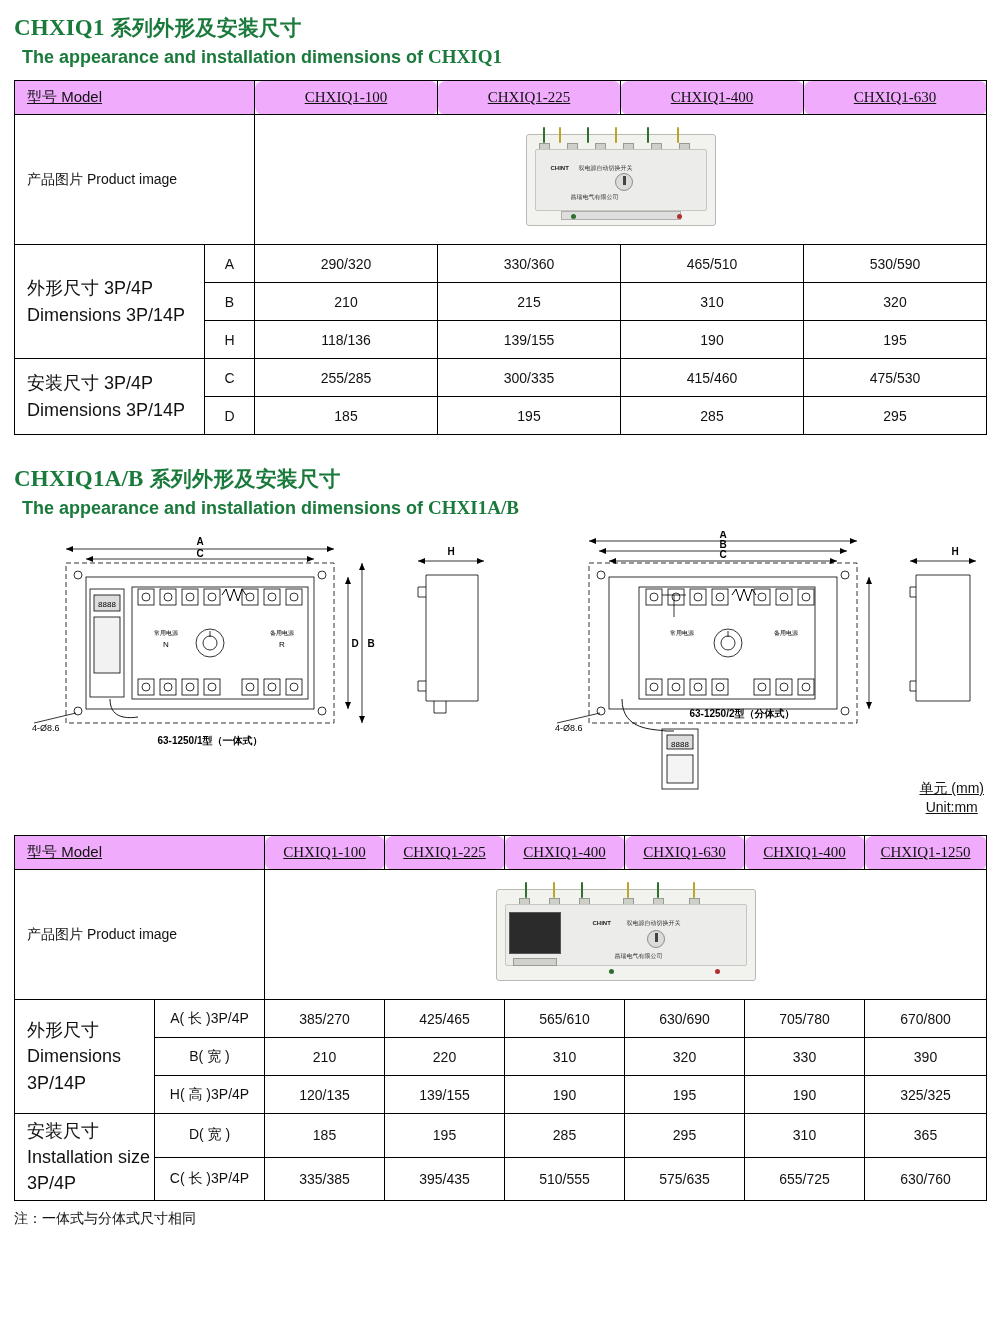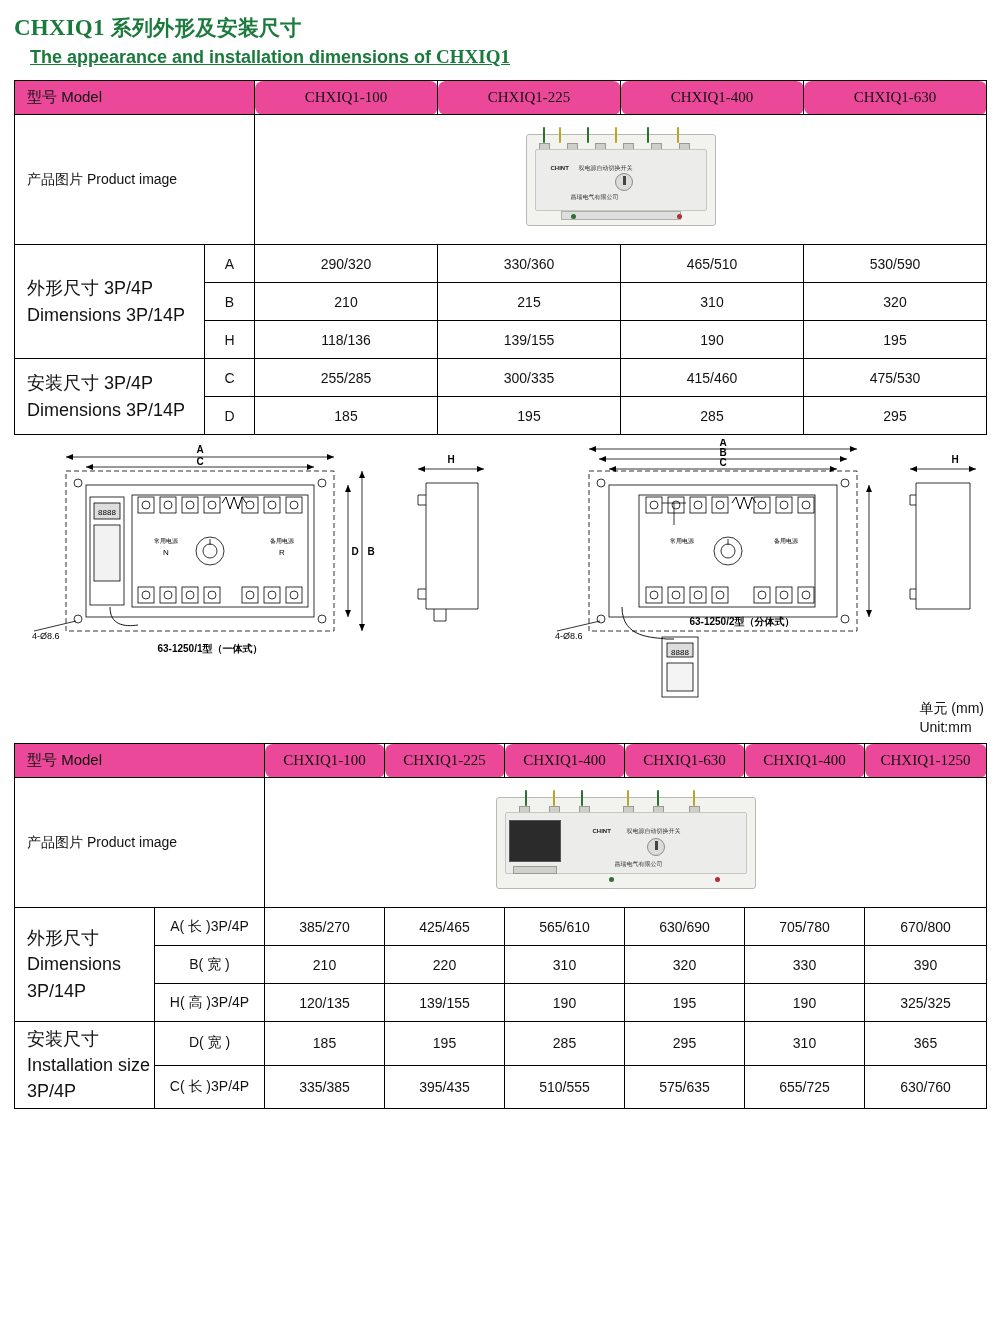--- a/index.html
+++ b/index.html
@@ -13,31 +13,31 @@
     overflow:hidden;
   }
   .page { position:relative; width:1000px; height:1326px; padding:14px 14px 0 14px; }
 
   
   .sec-title {
     font-size:21px; font-weight:bold; color:#1a7a3c; margin:0 0 4px 0; letter-spacing:0.2px;
   }
   .sec-title .serif { font-family:"Liberation Serif", serif; font-size:23px; }
   .sec-sub {
-    font-size:18px; font-weight:bold; color:#1a7a3c; margin:0 0 12px 16px;text-decoration:underline;
+    font-size:18px; font-weight:bold; color:#1a7a3c; margin:0 0 12px 8px;
   }
   .sec-sub .serif { font-family:"Liberation Serif", serif; font-size:19px; }
 
   
   table { border-collapse:collapse; width:972px; table-layout:fixed; }
   table td, table th {
     border:1px solid #000; font-size:14px; text-align:center; color:#111;
     padding:4px 2px; font-weight:normal;
   }
-  .hdr td { background:#ec4899; font-size:15px; height:34px; }
+  .hdr td { background:#f0abfc; font-size:15px; height:34px;text-decoration:underline; }
   .hdr td.lbl { text-align:left; padding-left:12px; }
   .lbl { text-align:left; padding-left:12px; }
   .serif-cell { font-family:"Liberation Serif", serif; font-size:15px;border-radius:8px; }
 
   .img-row td { height:130px; }
   .dim-row td { height:38px; }
 
   .leftlabel { text-align:left; padding-left:12px; font-size:18px; line-height:1.45; }
 
   
@@ -62,21 +62,21 @@
     content:""; position:absolute; left:7px; top:2px; width:3px; height:9px; background:#444;
   }
   .atse .wires { position:absolute; left:10px; top:-8px; width:170px; height:18px; }
   .atse .w { position:absolute; width:2px; height:16px; border-radius:1px; }
   .atse .term { position:absolute; top:16px; width:11px; height:9px; background:#cfcfca; border:1px solid #9a9a95; }
   .atse .botstrip { position:absolute; left:34px; bottom:5px; width:120px; height:9px; background:#dedede; border:1px solid #b0b0ab;}
   .atse .led { position:absolute; bottom:6px; width:5px; height:5px; border-radius:50%; }
 
   
   .diagram-band { position:relative; width:972px; height:300px; margin:4px 0 0 0; }
-  .unit-note { position:absolute; right:2px; bottom:2px; text-align:left; font-size:14px; line-height:1.35; }
+  .unit-note { position:absolute; right:2px; bottom:14px; text-align:center; font-size:14px; line-height:1.35;text-decoration:underline; }
 
   svg text { font-family:"Liberation Sans", sans-serif; }
 
   
   .footnote { display:flex; margin-top:9px; font-size:14px; }
   .footnote .cn { width:330px; }
   .footnote .en { }
 </style>
 </head>
 <body>
@@ -175,20 +175,22 @@
     <tr class="dim-row">
       <td>D</td>
       <td>185</td>
       <td>195</td>
       <td>285</td>
       <td>295</td>
     </tr>
   </tbody>
     </table>
 
+  <h1 class="sec-title" style="margin-top:30px;"><span class="serif">CHXIQ1A/B</span> <span>系列外形及安装尺寸</span></h1>
+  <h2 class="sec-sub"><span>The appearance and installation dimensions of </span><span class="serif">CHXI1A/B</span></h2>
 
   <div class="diagram-band">
     <svg width="972" height="260" viewBox="0 0 972 260">
       <g stroke="#000" fill="none" stroke-width="0.8">
 
         <rect x="52" y="32" width="268" height="160" stroke-dasharray="5,3"></rect>
 
         <circle cx="64" cy="44" r="4"></circle>
           <circle cx="308" cy="44" r="4"></circle>
         <circle cx="64" cy="180" r="4"></circle>
@@ -477,15 +479,16 @@
       <td>395/435</td>
       <td>510/555</td>
       <td>575/635</td>
       <td>655/725</td>
       <td>630/760</td>
     </tr>
   </tbody>
     </table>
 
   <div class="footnote">
+    <div class="cn">注：一体式与分体式尺寸相同</div>
   </div>
 
 </div>
 
 </body></html>

